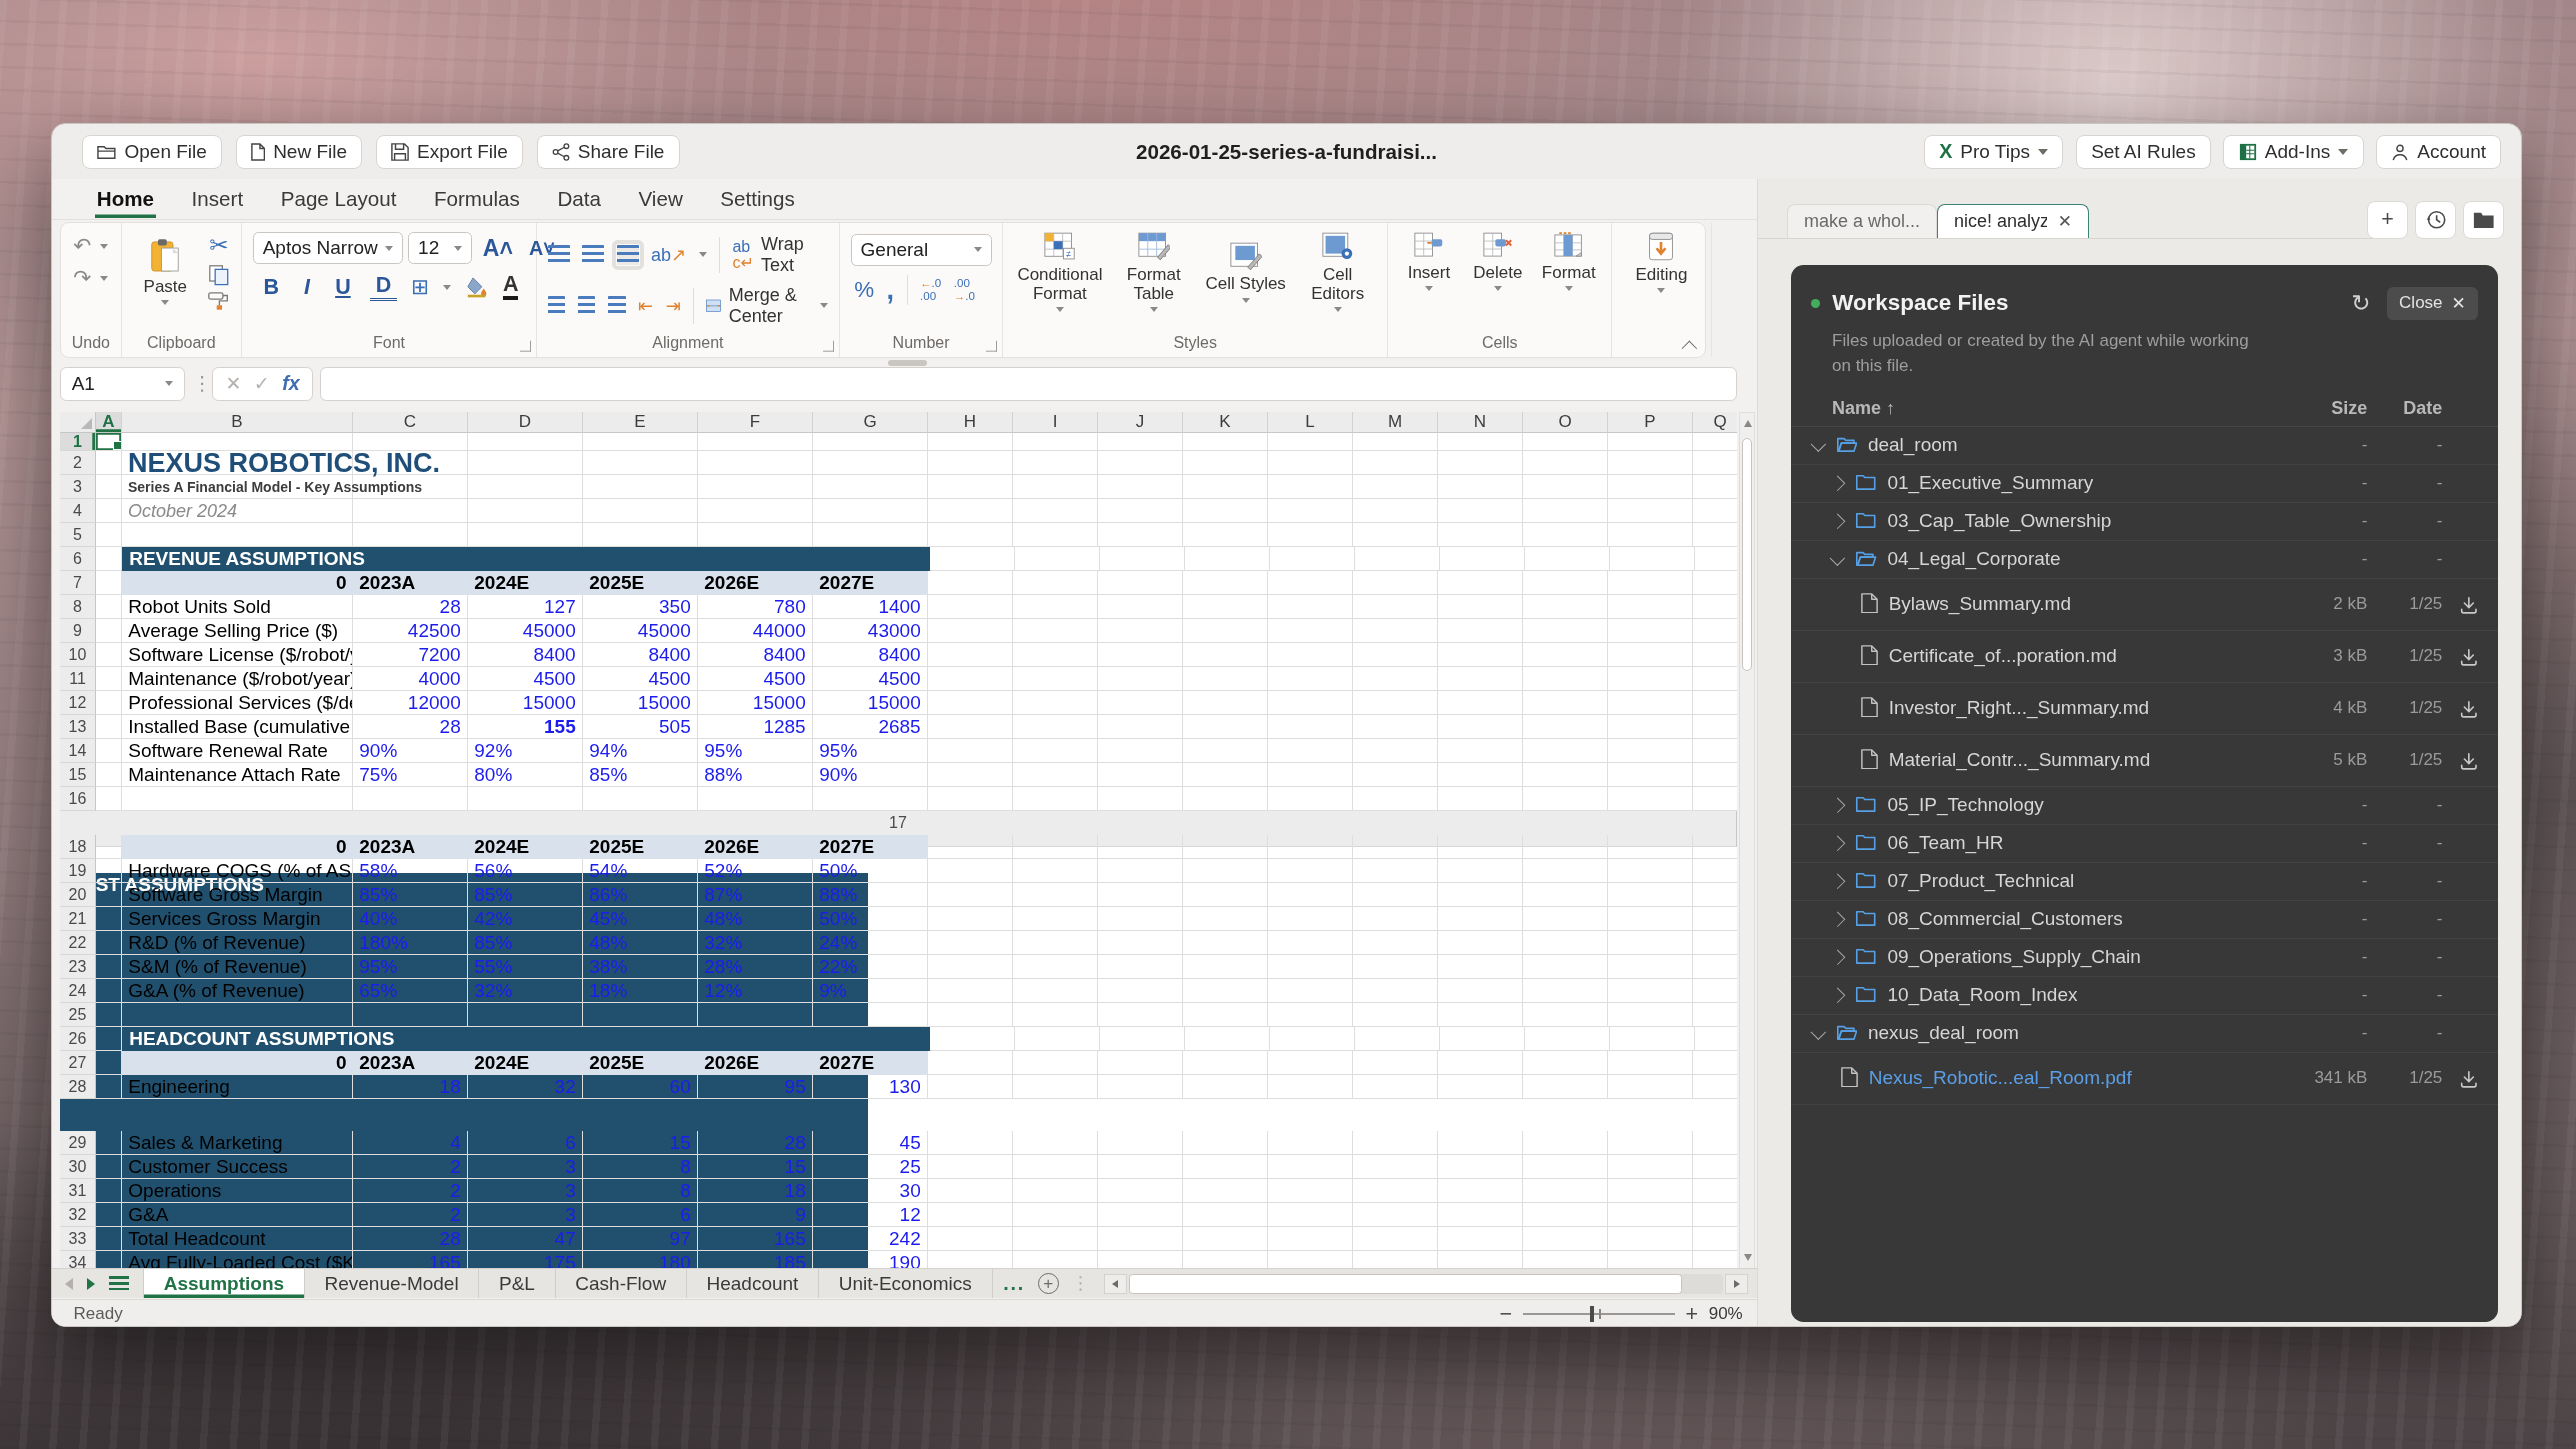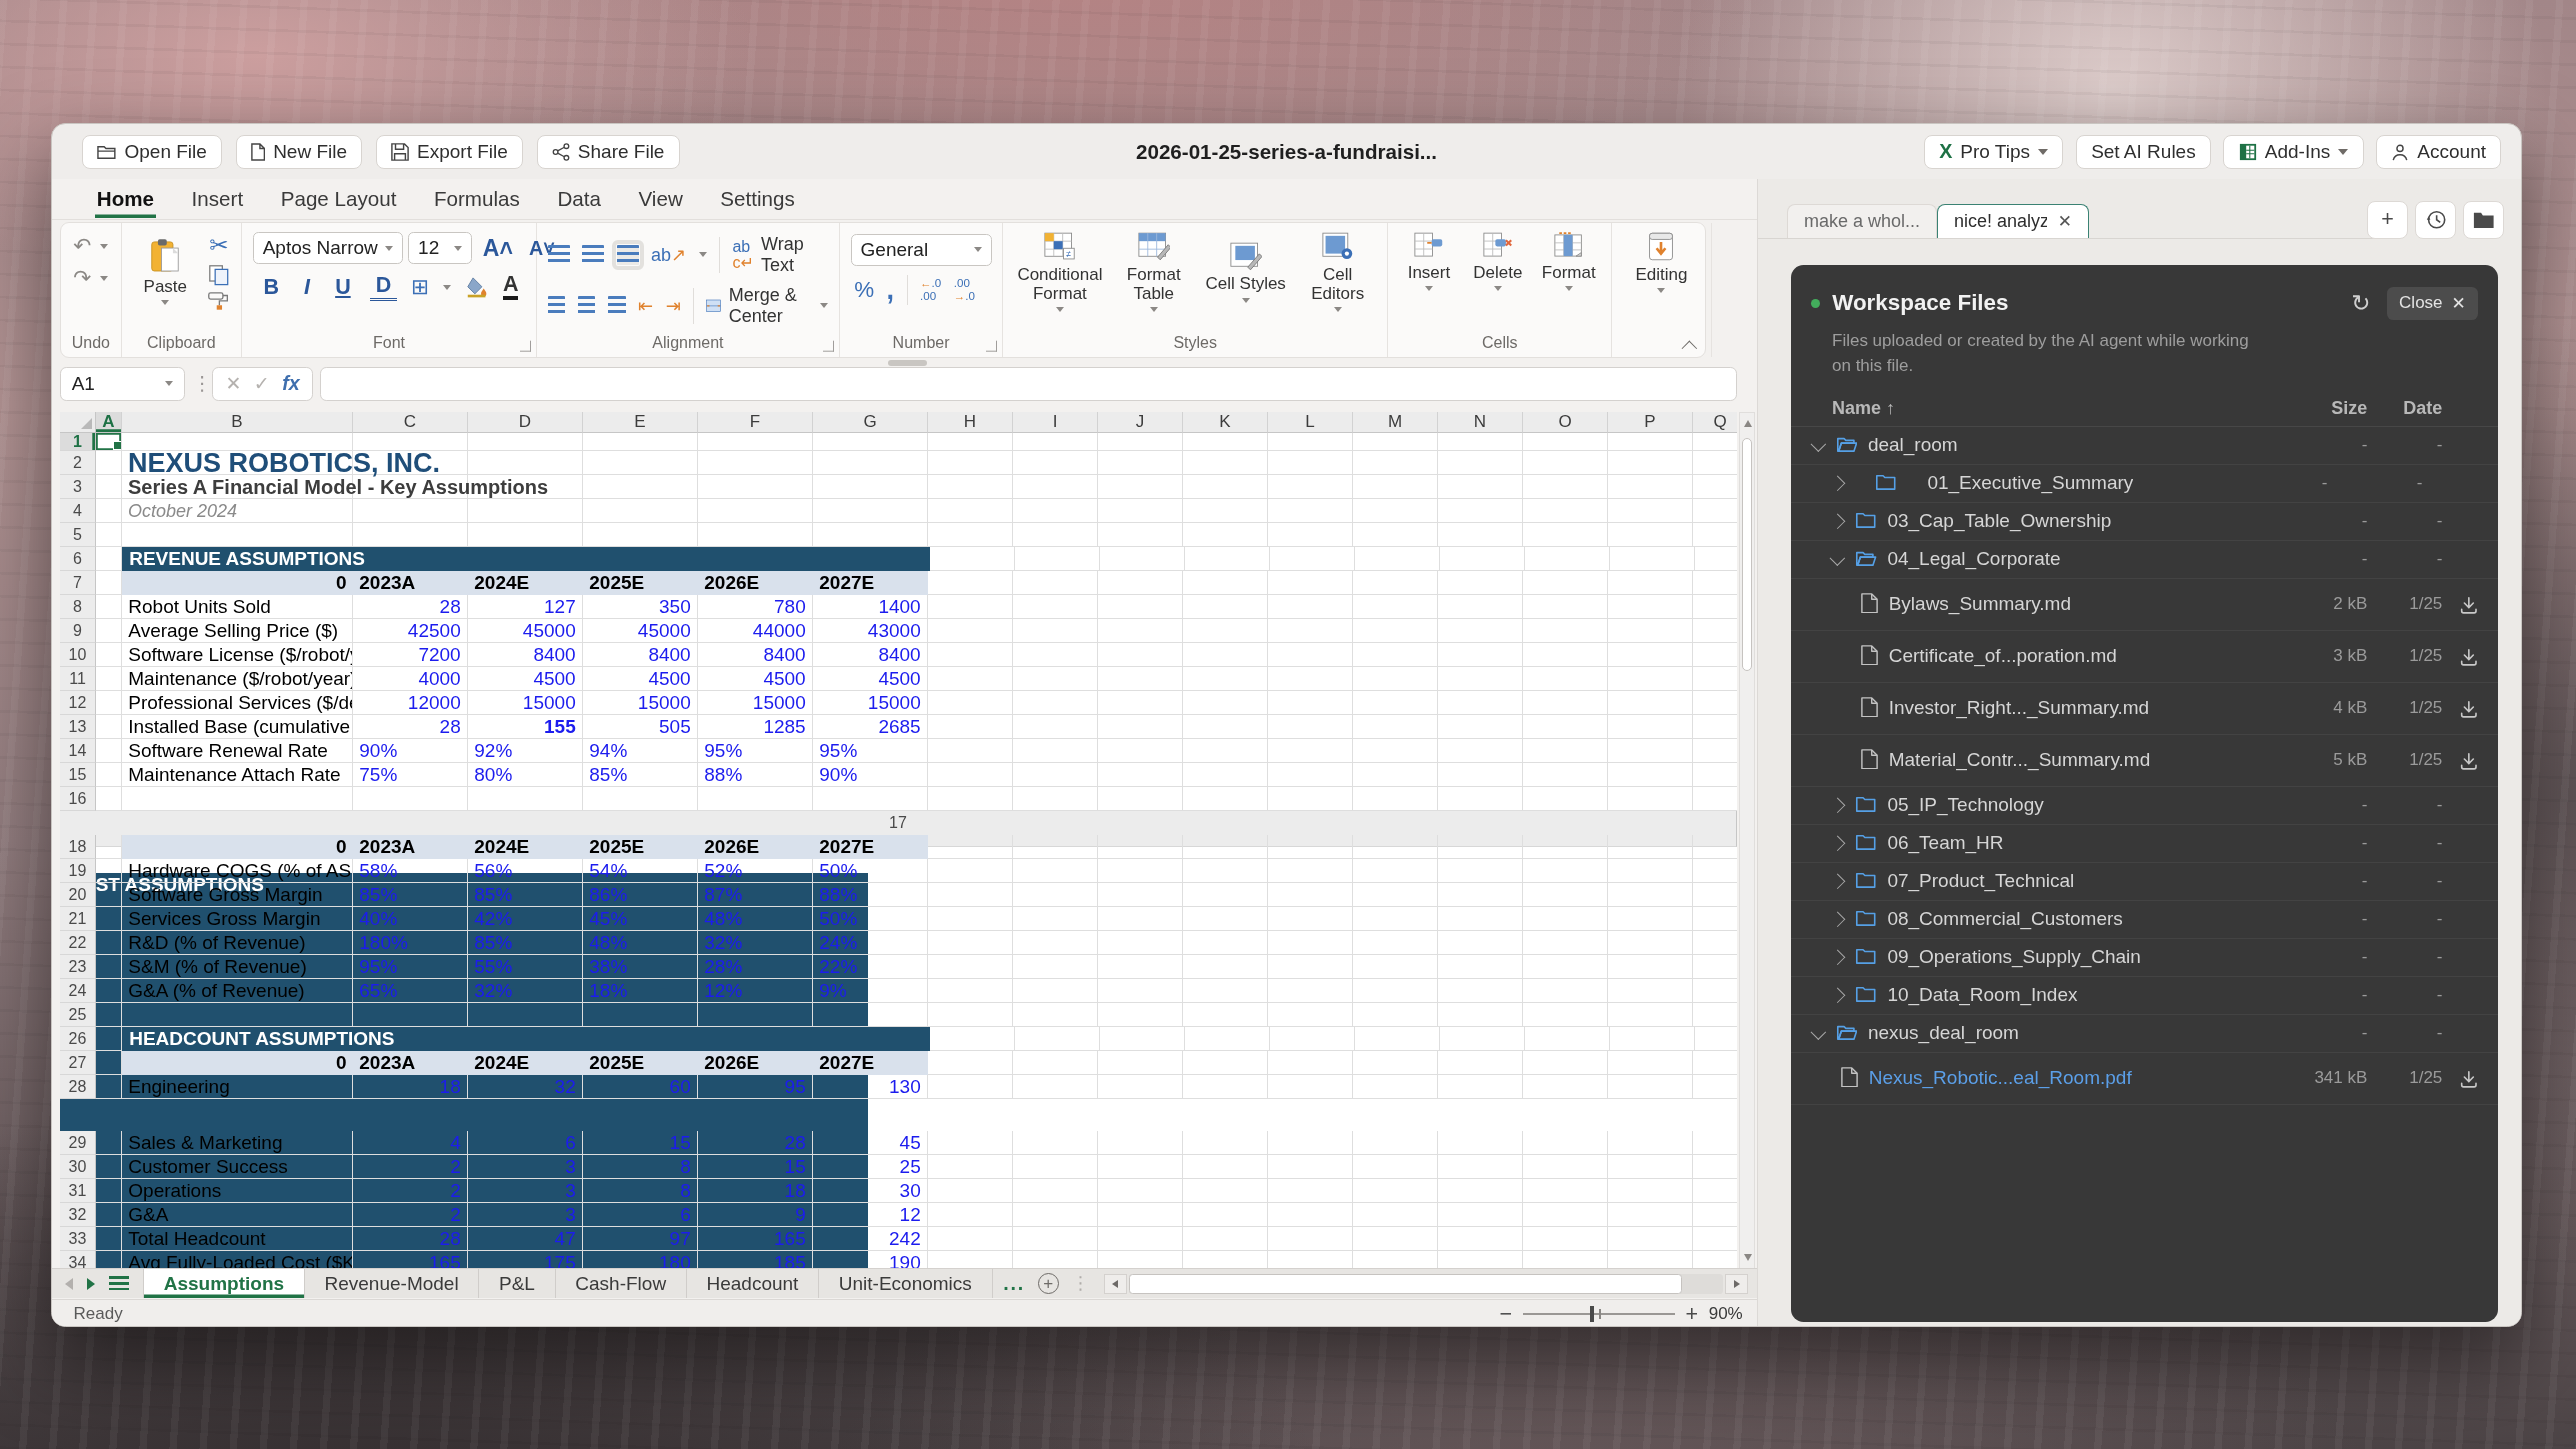--- a/index.html
+++ b/index.html
@@ -103,21 +103,21 @@
   .gcell.banner { background:#20506e; border-color:#20506e; color:#fff; font-weight:bold; padding-left:7.2px; }
   .gcell.hb, .gcell.hy { background:#d9e1ec; border-color:#d9e1ec; font-weight:bold; }
   .gcell.hb { text-align:right; padding-right:5.4px; }
   .gcell.hy { text-align:left; padding-left:6.3px; }
   .gcell.lbl { padding-left:6.3px; }
   .gcell.val { color:#1c1cee; }
   .gcell.val.ar { text-align:right; padding-right:6.3px; }
   .gcell.val.al { text-align:left; padding-left:6.3px; }
   .spill { position:absolute; pointer-events:none; white-space:nowrap; }
   .t-title { font-size:27px; font-weight:bold; color:#1f4e79; }
-  .t-sub { font-size:20px; font-weight:bold; color:#3d3d3d; }
+  .t-sub { font-size:14px; font-weight:bold; color:#3d3d3d; }
   .t-date { font-size:18px; font-style:italic; color:#8a8a8a; }
 
   
   .vscroll { position:absolute; left:1687px; top:233px; width:16px; height:857px; background:#f0efee; border:0.9px solid #e0dedc; }
   .vthumb { position:absolute; left:1.8px; top:25px; width:10.7px; height:233px; background:#fff; border:0.9px solid #c6c3c0; border-radius:6.3px; }
   .varrow { position:absolute; left:3.6px; width:0; height:0; border-left:4.5px solid transparent; border-right:4.5px solid transparent; }
   .varrow.up { top:7.2px; border-bottom:7.2px solid #8a8784; }
   .varrow.down { bottom:7.2px; border-top:7.2px solid #8a8784; }
 
   
@@ -1322,21 +1322,21 @@
               <span class="fchev down"></span>
               <span class="fico"><svg width="21.5" height="18" viewBox="0 0 24 20" fill="none" stroke="#55a0e6" stroke-width="1.8" stroke-linejoin="round">
                   <path d="M2 4h7l2 2h9v3H6l-3 9H2z"></path>
                   <path d="M6 9h17l-3 9H3z"></path>
                 </svg></span>
               <span class="fname">deal_room</span>
               <span class="fsize">-</span>
               <span class="fdate">-</span>
               <span class="fdl"></span>
             </div>
-            <div class="frow folder" style="padding-left: 41px; gap: 20px;">
+            <div class="frow folder" style="padding-left: 41px;">
               <span class="fchev rightc"></span>
               <span class="fico"><svg width="21.5" height="18" viewBox="0 0 24 20" fill="none" stroke="#55a0e6" stroke-width="1.8" stroke-linejoin="round">
                   <path d="M2 3h7l2 2h11v13H2z"></path>
                 </svg></span>
               <span class="fname">01_Executive_Summary</span>
               <span class="fsize">-</span>
               <span class="fdate">-</span>
               <span class="fdl"></span>
             </div>
             <div class="frow folder" style="padding-left: 41px;">

